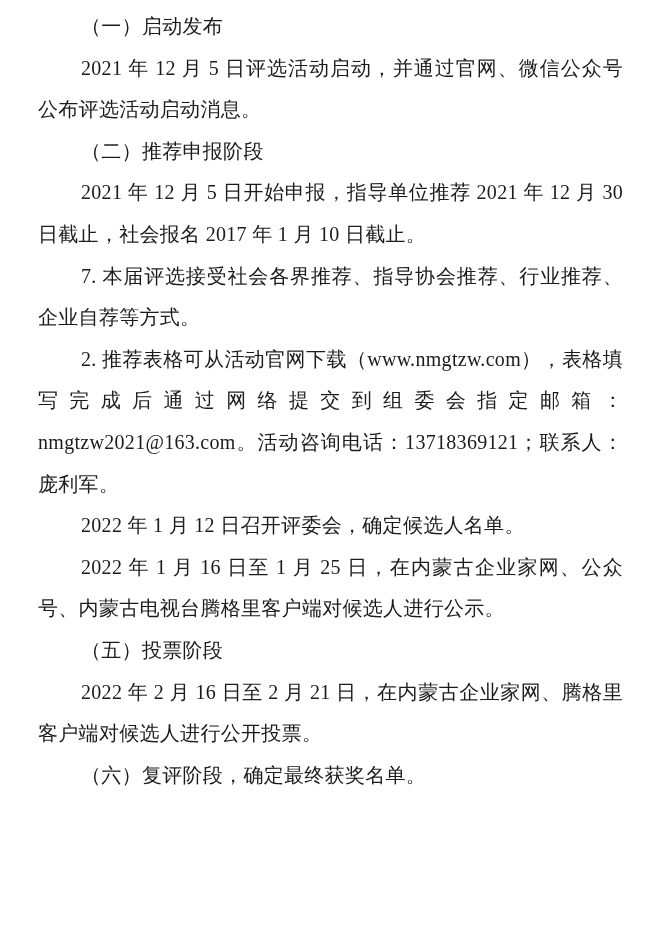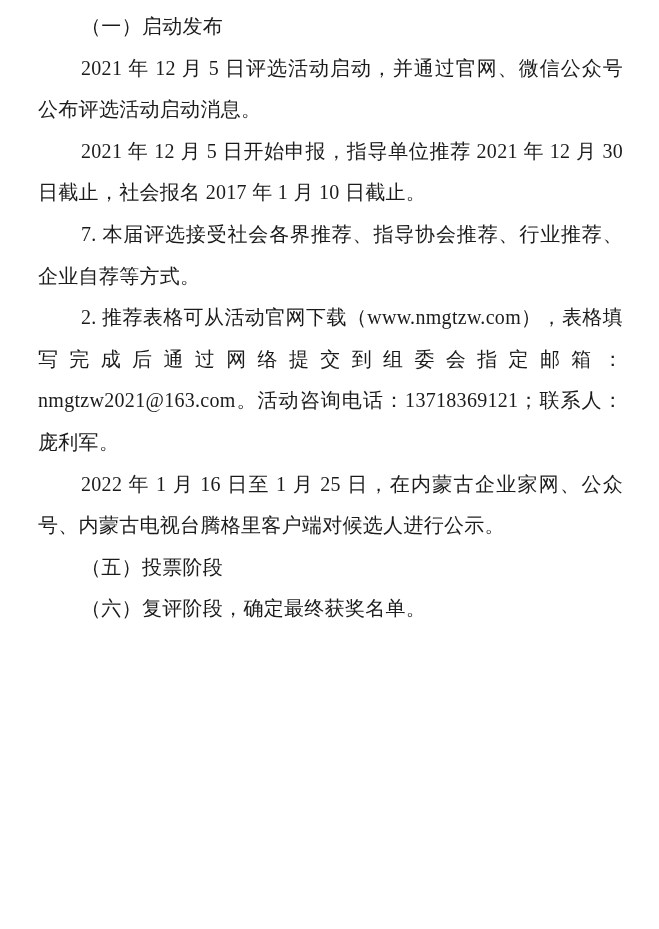--- a/index.html
+++ b/index.html
@@ -31,19 +31,22 @@
     text-indent: 2.15em;
     word-break: break-word;
   }
 </style>
 </head>
 <body>
 
 <div class="page">
   <p class="para">（一）启动发布</p>
   <p class="para">2021 年 12 月 5 日评选活动启动，并通过官网、微信公众号公布评选活动启动消息。</p>
+  <p class="para">（二）推荐申报阶段</p>
   <p class="para">2021 年 12 月 5 日开始申报，指导单位推荐 2021 年 12 月 30 日截止，社会报名 2017 年 1 月 10 日截止。</p>
   <p class="para">7. 本届评选接受社会各界推荐、指导协会推荐、行业推荐、企业自荐等方式。</p>
   <p class="para">2. 推荐表格可从活动官网下载（www.nmgtzw.com），表格填写完成后通过网络提交到组委会指定邮箱：nmgtzw2021@163.com。活动咨询电话：13718369121；联系人：庞利军。</p>
+  <p class="para">2022 年 1 月 12 日召开评委会，确定候选人名单。</p>
   <p class="para">2022 年 1 月 16 日至 1 月 25 日，在内蒙古企业家网、公众号、内蒙古电视台腾格里客户端对候选人进行公示。</p>
   <p class="para">（五）投票阶段</p>
+  <p class="para">2022 年 2 月 16 日至 2 月 21 日，在内蒙古企业家网、腾格里客户端对候选人进行公开投票。</p>
   <p class="para">（六）复评阶段，确定最终获奖名单。</p>
 </div>
 
 </body></html>

